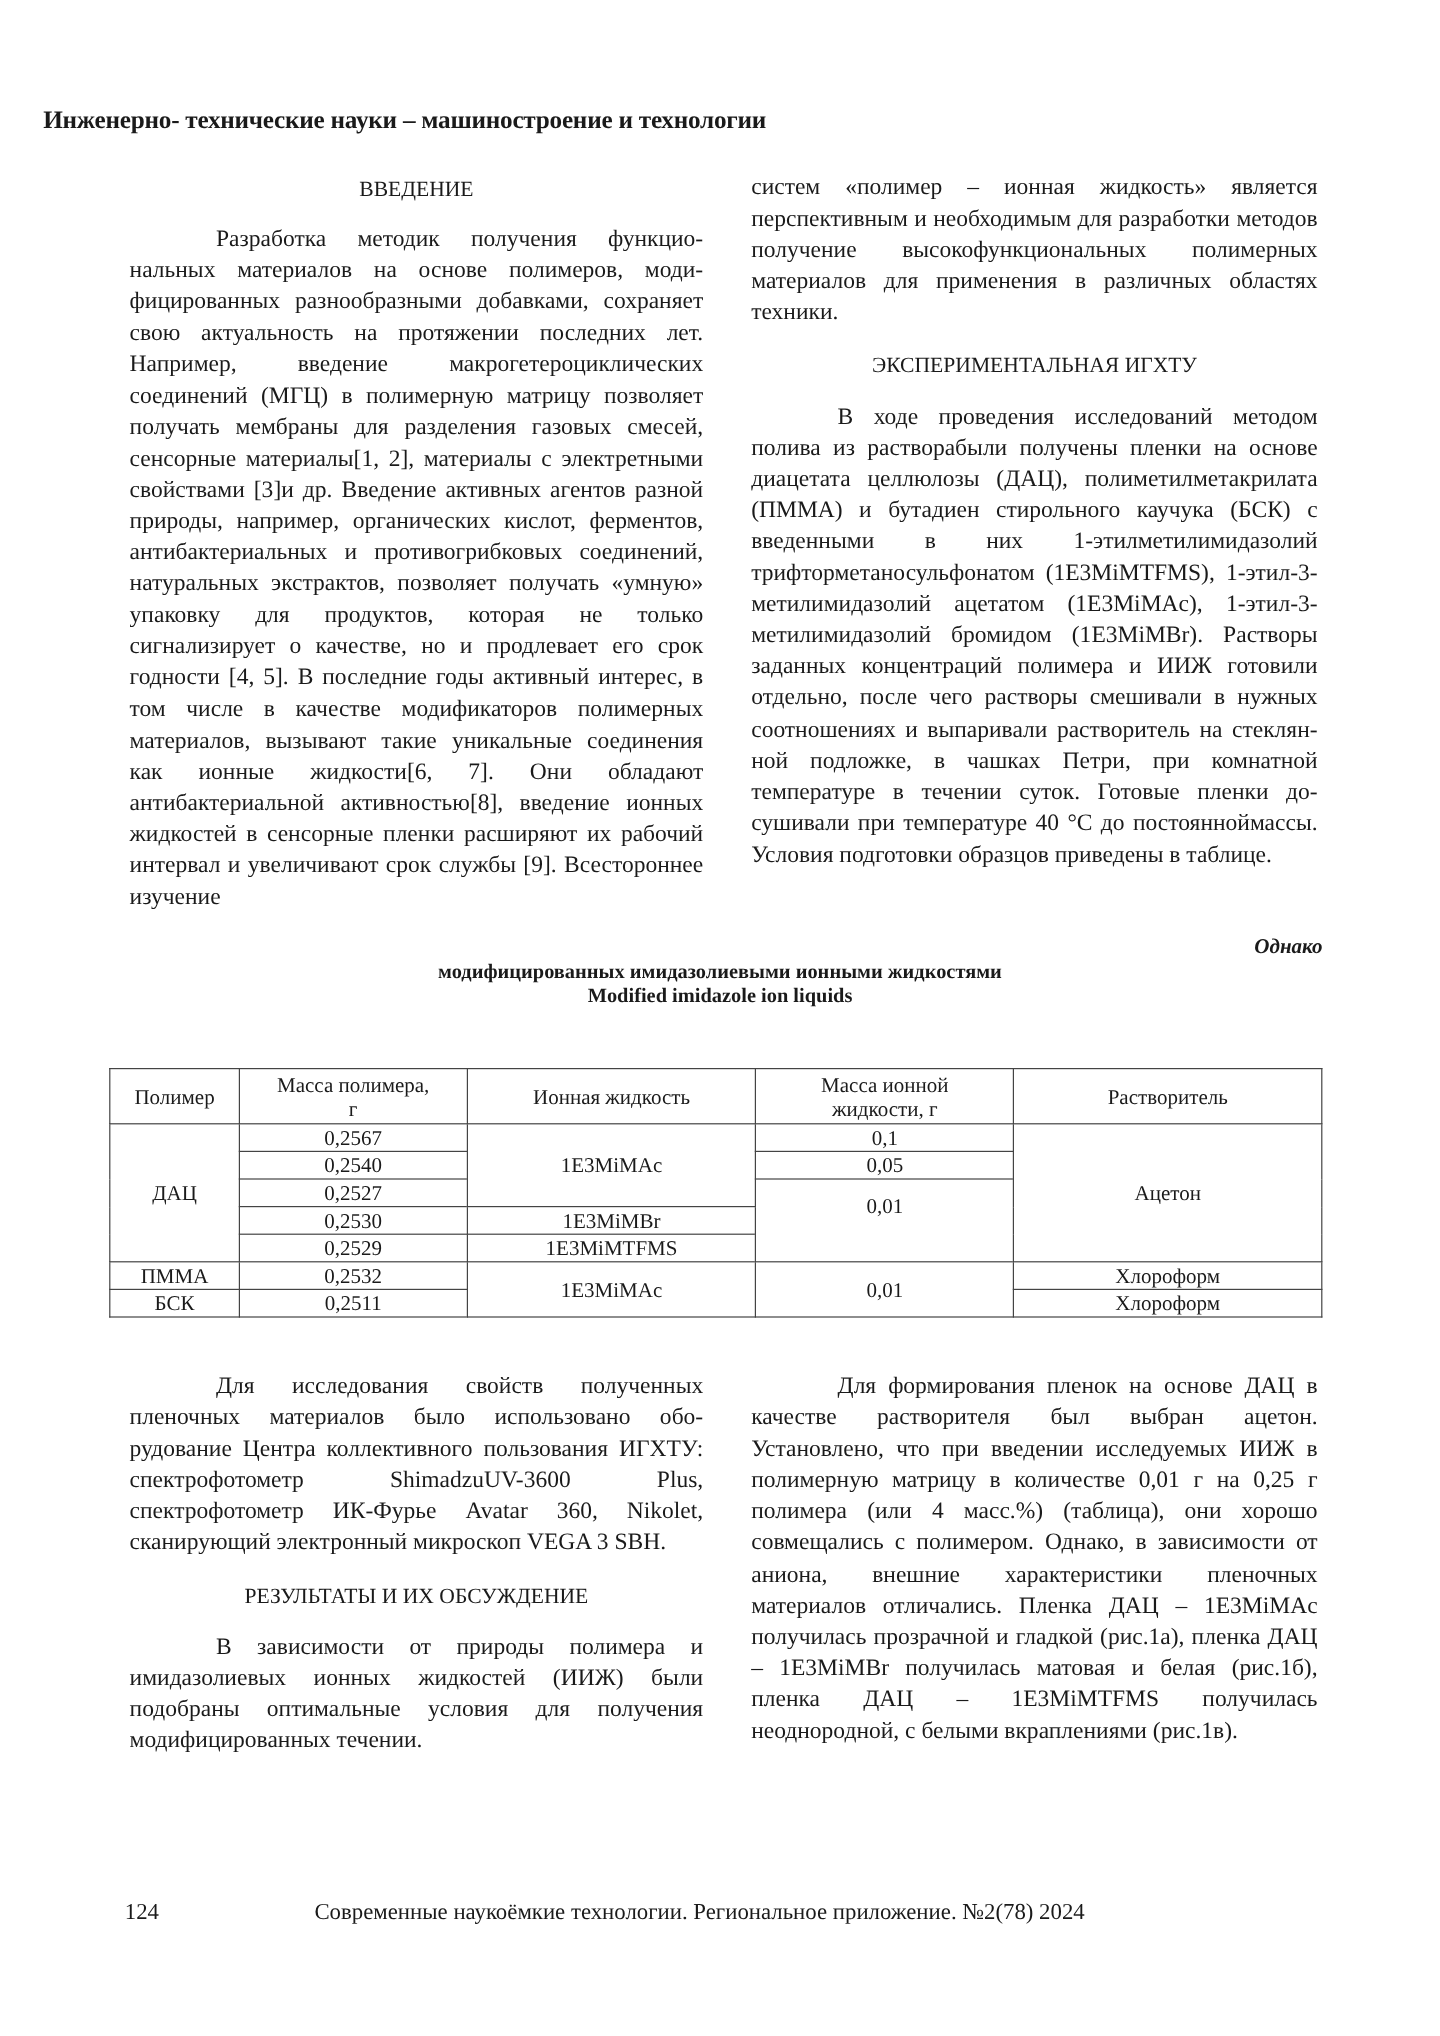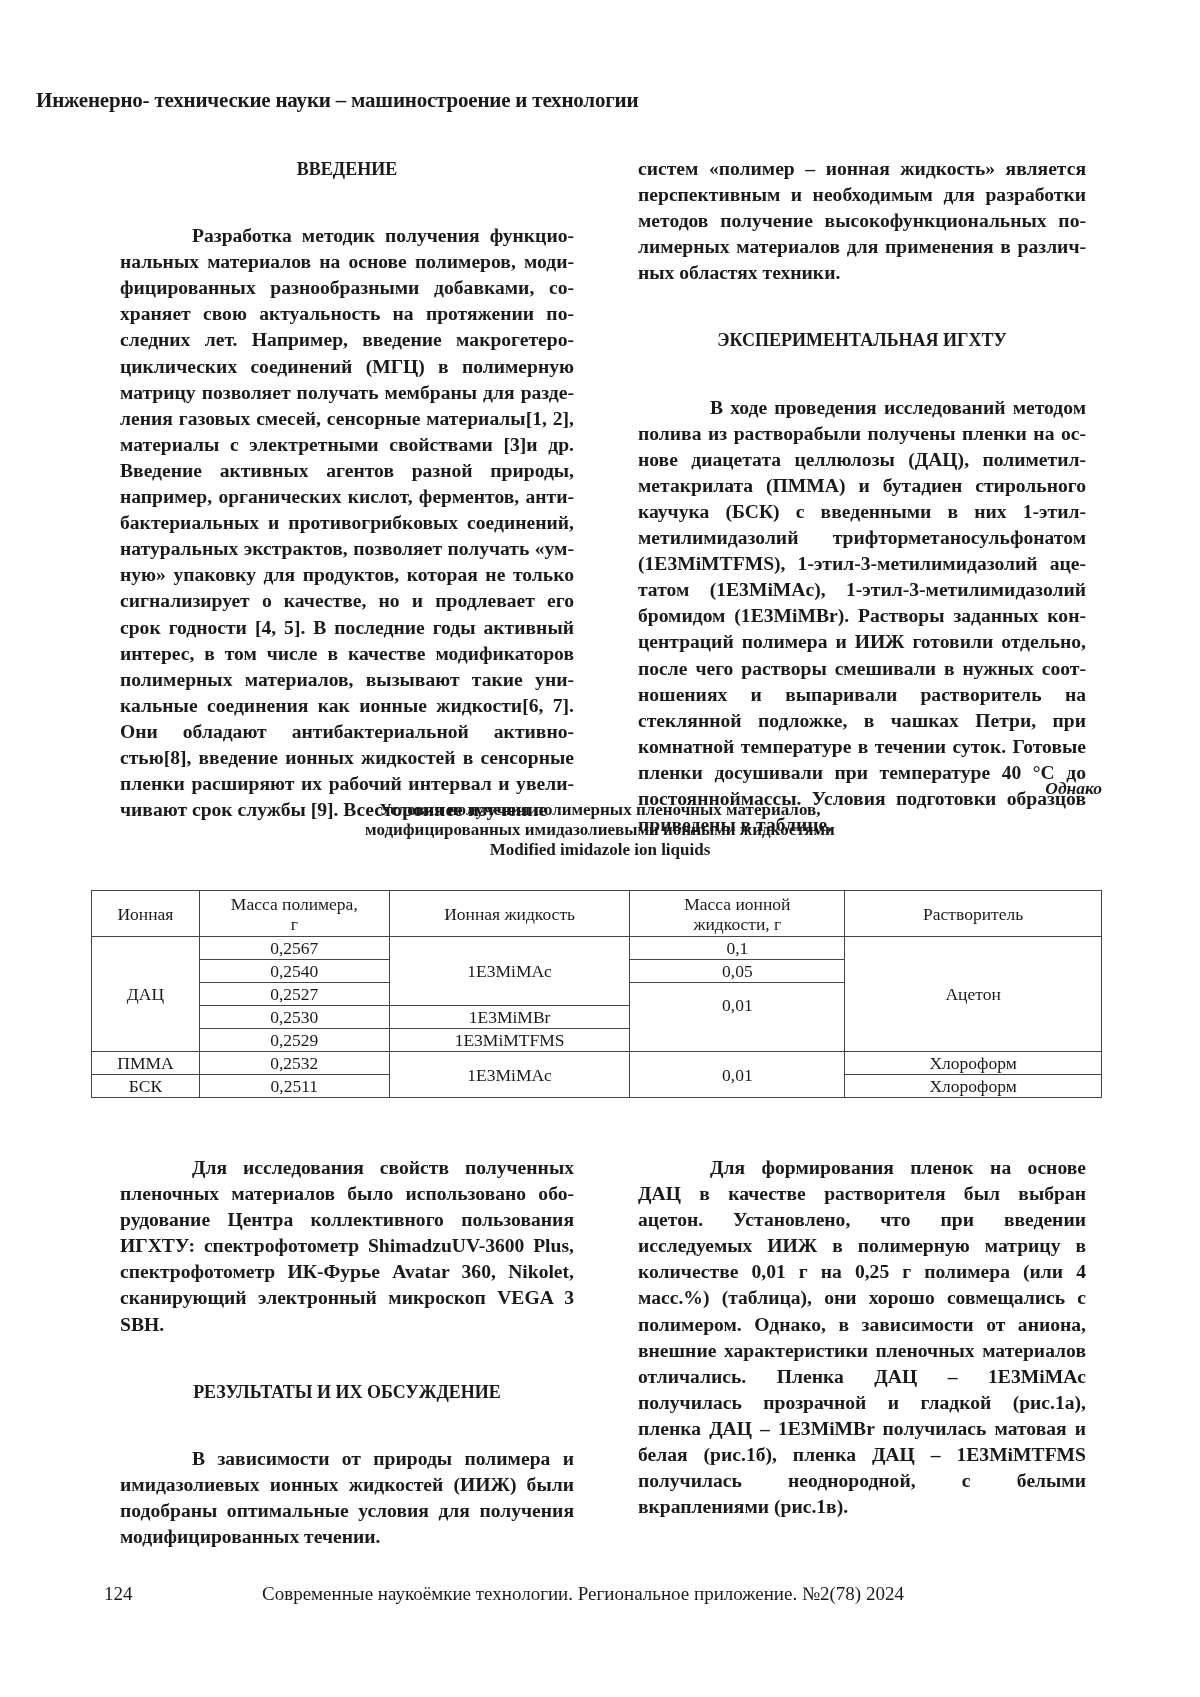--- a/index.html
+++ b/index.html
@@ -1,21 +1,21 @@
 <!DOCTYPE html>
 <html><head>
 <meta charset="utf-8">
 <style>
   html, body { margin: 0; padding: 0; background: #ffffff; }
   body { width: 1200px; height: 1697px; position: relative; overflow: hidden;
          font-family: "Liberation Serif", "DejaVu Serif", serif; color: #1a1a1a; }
   .running-head { position: absolute; top: 88px; left: 0; width: 1200px; 
                   font-weight: bold; font-size: 21px; letter-spacing: -0.2px; padding-left: 36px; }
   .col { position: absolute; font-size: 19.6px; line-height: 26.1px; text-align: justify; hyphens: manual; }
-  .col p { margin: 16px; font-weight: bold; }
+  .col p { margin: 4px; }
   .col .indent { text-indent: 72px; }
   .sec-h { text-align: center; font-size: 18px; margin: 0; }
   .left-top  { left: 104px; top: 140px; width: 486px; }
   .right-top { left: 622px; top: 140px; width: 480px; }
   .gap-h { height: 9px; }
   .table-label { position: absolute; right: 98px; top: 778px; font-style: italic; font-weight: bold; font-size: 17.5px; }
   .table-title { position: absolute; left: 0; width: 1200px; top: 800px; text-align: center;
                  font-weight: bold; font-size: 17px; line-height: 20px; }
   table.data { position: absolute; left: 91px; top: 890px; width: 1011px; border-collapse: collapse;
                font-size: 17.5px; }
@@ -43,36 +43,35 @@
 <div class="col right-top">
   <p>систем «полимер – ионная жидкость» является перспективным и необходимым для разработки методов получение высокофункциональных по­лимерных материалов для применения в различ­ных областях техники.</p>
   <div class="gap-h"></div>
   <p class="sec-h">ЭКСПЕРИМЕНТАЛЬНАЯ ИГХТУ</p>
   <div class="gap-h"></div>
   <p class="indent">В ходе проведения исследований методом полива из растворабыли получены пленки на ос­нове диацетата целлюлозы (ДАЦ), полиметил­метакрилата (ПММА) и бутадиен стирольного каучука (БСК) с введенными в них 1-этил­метилимидазолий трифторметаносульфонатом (1E3MiMTFMS), 1-этил-3-метилимидазолий аце­татом (1E3MiMAc), 1-этил-3-метилимидазолий бромидом (1E3MiMBr). Растворы заданных кон­центраций полимера и ИИЖ готовили отдельно, после чего растворы смешивали в нужных соот­ношениях и выпаривали растворитель на стеклян­ной подложке, в чашках Петри, при комнатной температуре в течении суток. Готовые пленки до­сушивали при температуре 40 °С до постоянной­массы. Условия подготовки образцов приведены в таблице.</p>
 </div>
 
 <div class="table-label">Однако</div>
 <div class="table-title">
-  <div>Условия получения полимерных пленочных материалов,</div>
   <div>модифицированных имидазолиевыми ионными жидкостями</div>
   <div>Modified imidazole ion liquids</div>
 </div>
 
 <table class="data">
   <colgroup>
     <col style="width:108px">
       <col style="width:190px">
       <col style="width:241px">
       <col style="width:215px">
       <col style="width:257px">
   </colgroup>
   <tbody>
       <tr>
-    <th>Ионная</th>
+    <th>Полимер</th>
     <th>
       <div>Масса полимера,</div>
           <div>г</div>
     </th>
     <th>Ионная жидкость</th>
     <th>
       <div>Масса ионной</div>
           <div>жидкости, г</div>
     </th>
     <th>Растворитель</th>

